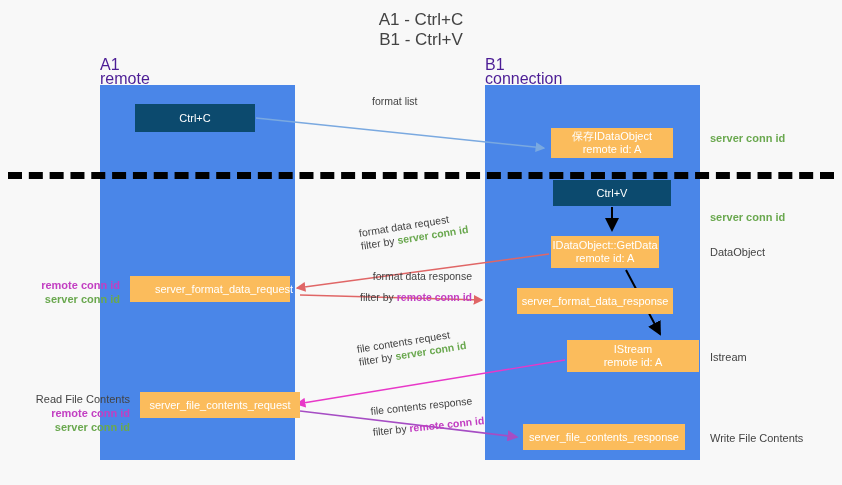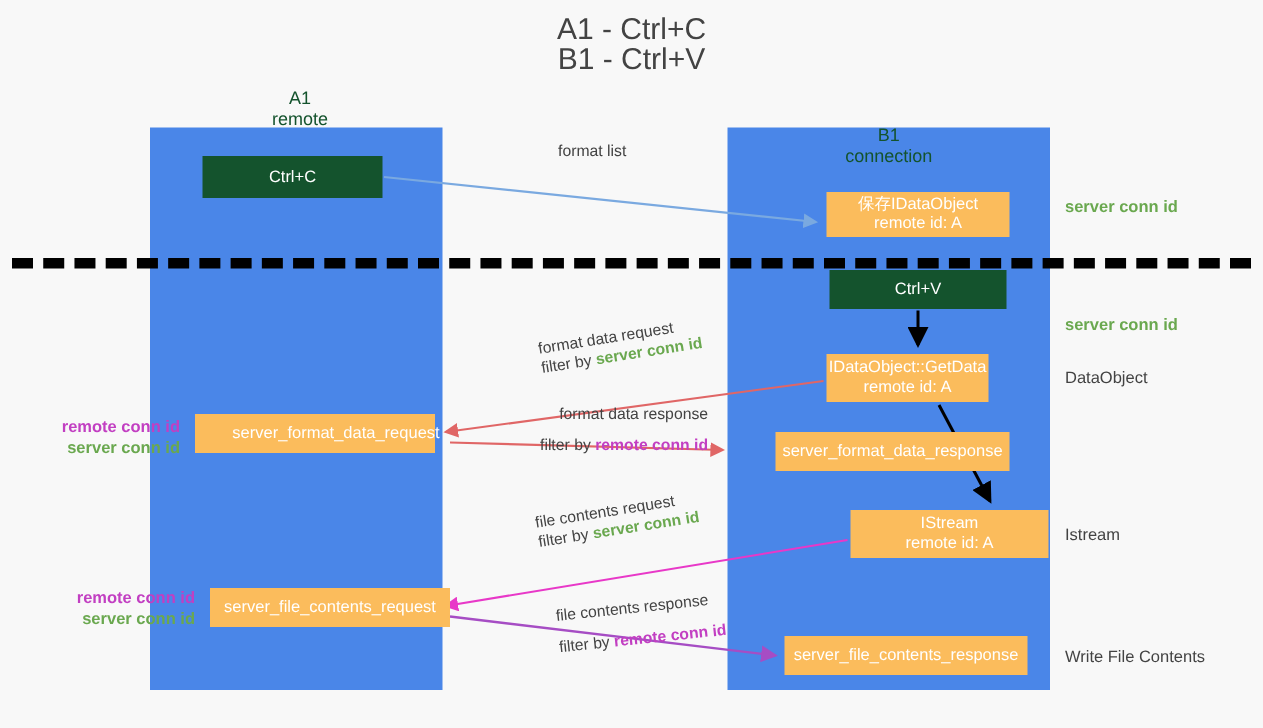--- a/index.html
+++ b/index.html
@@ -20,56 +20,55 @@
     inset: 0;
     width: 842px;
     height: 485px;
   }
   .abs { position: absolute; }
 
   
   #title {
     left: 0; top: 10px; width: 842px;
     text-align: center;
-    font-size: 20px;
+    font-size: 17px;
     line-height: 20px;
     color: #434343;
   }
   #title div { white-space: nowrap; }
 
   
   .col-head {
-    text-align: center;
-    font-size: 12px;
+    font-size: 16px;
     line-height: 14px;
-    color: #14532d;
+    color: #4c1d95;
   }
   #colhead-a1 { left: 100px; top: 58px; width: 200px; }
-  #colhead-b1 { left: 485px; top: 58px; width: 215px; margin-top: 25px; }
+  #colhead-b1 { left: 485px; top: 58px; width: 215px; }
 
   
   #divider {
     left: 8px; top: 172px; width: 826px; height: 0;
     border-top: 7px dashed #000000;
   }
 
   
   .node {
     box-sizing: border-box;
     display: flex;
     flex-direction: column;
     align-items: center;
     justify-content: center;
     text-align: center;
     font-size: 11px;
     line-height: 13px;
     color: #ffffff;
     padding: 2px 4px;
   }
-  .node.green { background: #14532d; }
+  .node.green { background: #0c4a6e; }
   .node.orange { background: #fbbc5c; }
   .node .l2 { font-size: 11px; }
 
   #n-ctrlc  { left: 135px; top: 104px; width: 120px; height: 28px; }
   #n-save   { left: 551px; top: 128px; width: 122px; height: 30px; }
   #n-ctrlv  { left: 553px; top: 180px; width: 118px; height: 26px; }
   #n-getdata{ left: 551px; top: 236px; width: 108px; height: 32px; }
   #n-fdreq  { left: 130px; top: 276px; width: 160px; height: 26px; padding-left: 32px; }
   #n-fdresp { left: 489px; top: 288px; width: 156px; height: 26px; margin-left: 28px; }
   #n-istream{ left: 567px; top: 340px; width: 132px; height: 32px; }
@@ -256,15 +255,16 @@
 <div class="abs side-label plain-txt" id="sl-dataobject">DataObject</div>
 <div class="abs side-label plain-txt" id="sl-istream">Istream</div>
 <div class="abs side-label plain-txt" id="sl-writefile">Write File Contents</div>
 
 <div class="abs side-label" id="sl-left-1">
   <div class="purple-txt">remote conn id</div>
   <div class="green-txt">server conn id</div>
 </div>
 
 <div class="abs side-label" id="sl-left-2">
+  <div class="head">Read File Contents</div>
   <div class="purple-txt">remote conn id</div>
   <div class="green-txt">server conn id</div>
 </div>
 
 </body></html>

